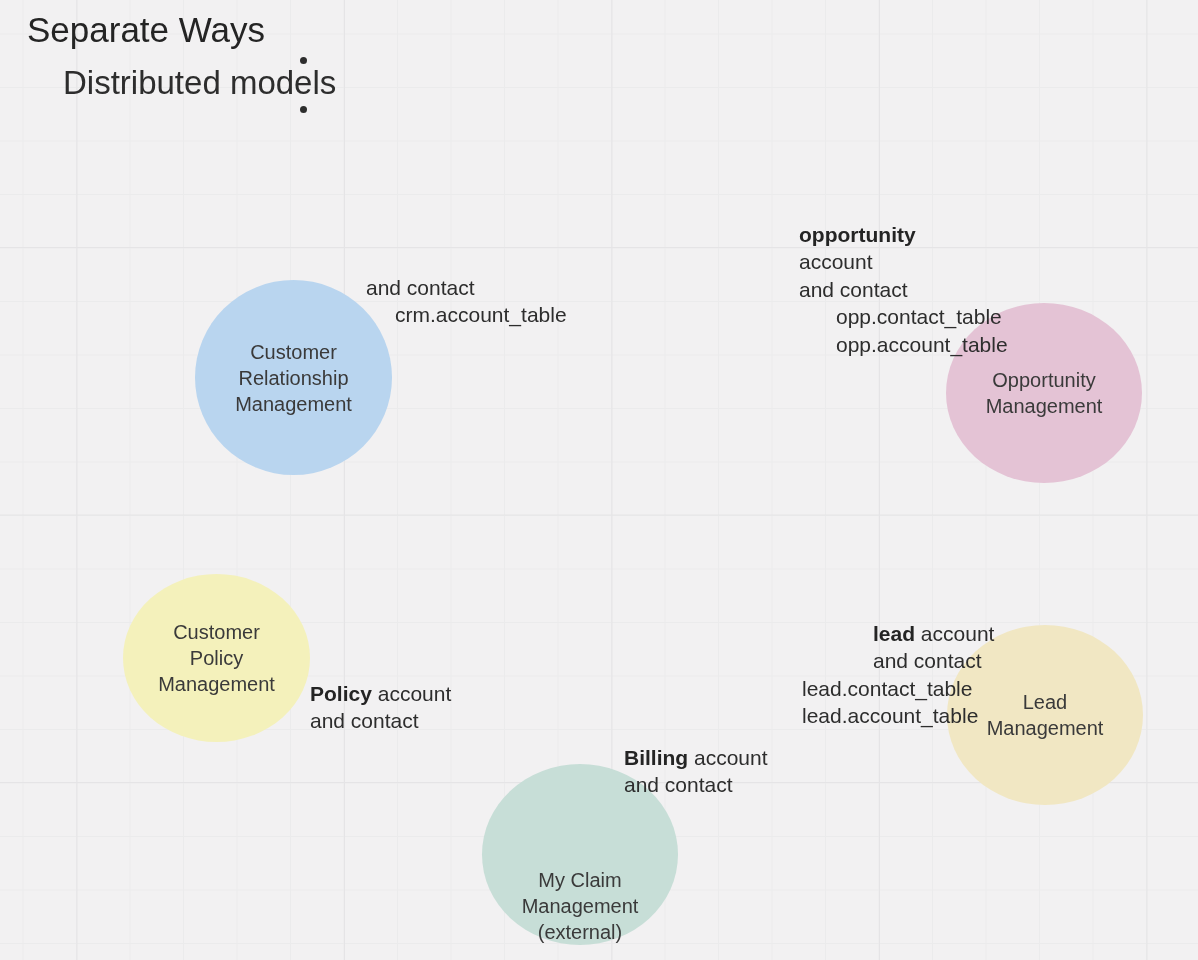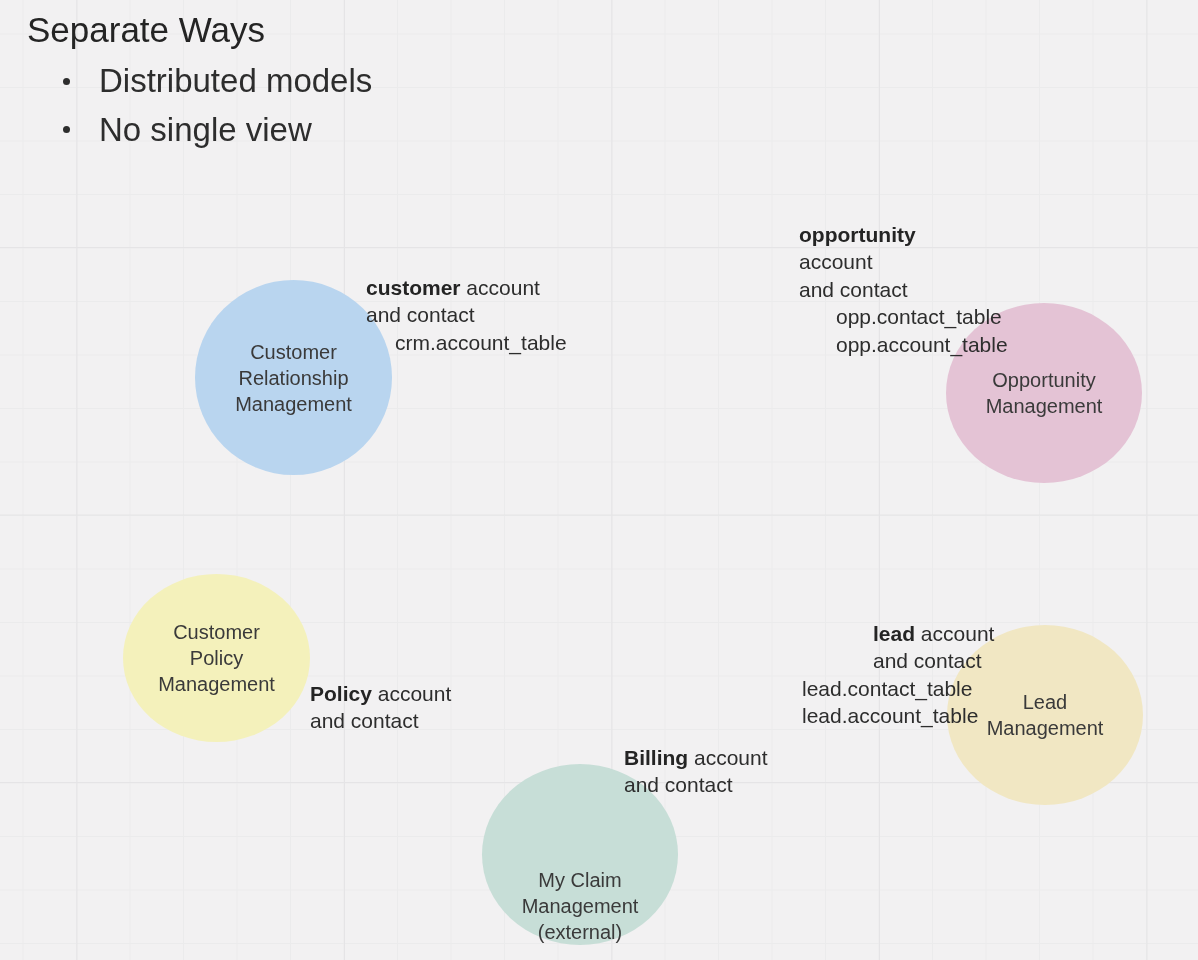--- a/index.html
+++ b/index.html
@@ -20,21 +20,21 @@
       linear-gradient(to bottom, #ebebec 1px, transparent 1px);
     background-size: 267.5px 267.5px, 267.5px 267.5px, 53.5px 53.5px, 53.5px 53.5px;
     background-position: 76.5px 0, 0 247px, 22.5px 0, 0 33.5px;
   }
   .title {
     position: absolute; left: 27px; top: 8px;
     font-size: 35px; line-height: 44px; font-weight: 400; color: #242424;
     white-space: nowrap;
   }
   .bullets { position: absolute; left: 63px; top: 57px; }
-  .bullet-row { display: flex; align-items: center; height: 48.5px; }
+  .bullet-row { display: flex; align-items: flex-end; height: 48.5px; flex-direction: column; }
   .dot {
     width: 7px; height: 7px; border-radius: 50%;
     background: #2d2d2d; margin-right: 29px; flex: 0 0 auto;
   }
   .bullet-text { font-size: 33px; color: #2d2d2d; white-space: nowrap; }
 
   .circle {
     position: absolute; border-radius: 50%;
     display: flex; align-items: center; justify-content: center;
   }
@@ -70,21 +70,20 @@
 
   <div class="title">Separate Ways</div>
 
   <div class="bullets">
     <div class="bullet-row">
       <span class="dot"></span>
       <span class="bullet-text">Distributed models</span>
     </div>
     <div class="bullet-row">
       <span class="dot"></span>
-      <span class="bullet-text">No single view</span>
     </div>
   </div>
 
   <div class="circle c-crm" style="background-color: rgb(185, 213, 239);">
     <span class="label">Customer
 Relationship
 Management</span>
   </div>
 
   <div class="circle c-opp" style="background-color: rgb(228, 195, 213);">
@@ -103,21 +102,20 @@
 Management</span>
   </div>
 
   <div class="circle c-claim" style="background-color: rgb(199, 222, 215);">
     <span class="label">My Claim
 Management
 (external)</span>
   </div>
 
   <div class="note n-customer">
-    <div class="line"><span class="b">customer</span><span> account</span></div>
     <div class="line">and contact</div>
     <div class="line ind">crm.account_table</div>
   </div>
 
   <div class="note n-opportunity">
     <div class="line b">opportunity</div>
     <div class="line">account</div>
     <div class="line">and contact</div>
     <div class="line ind">opp.contact_table</div>
     <div class="line ind">opp.account_table</div>

